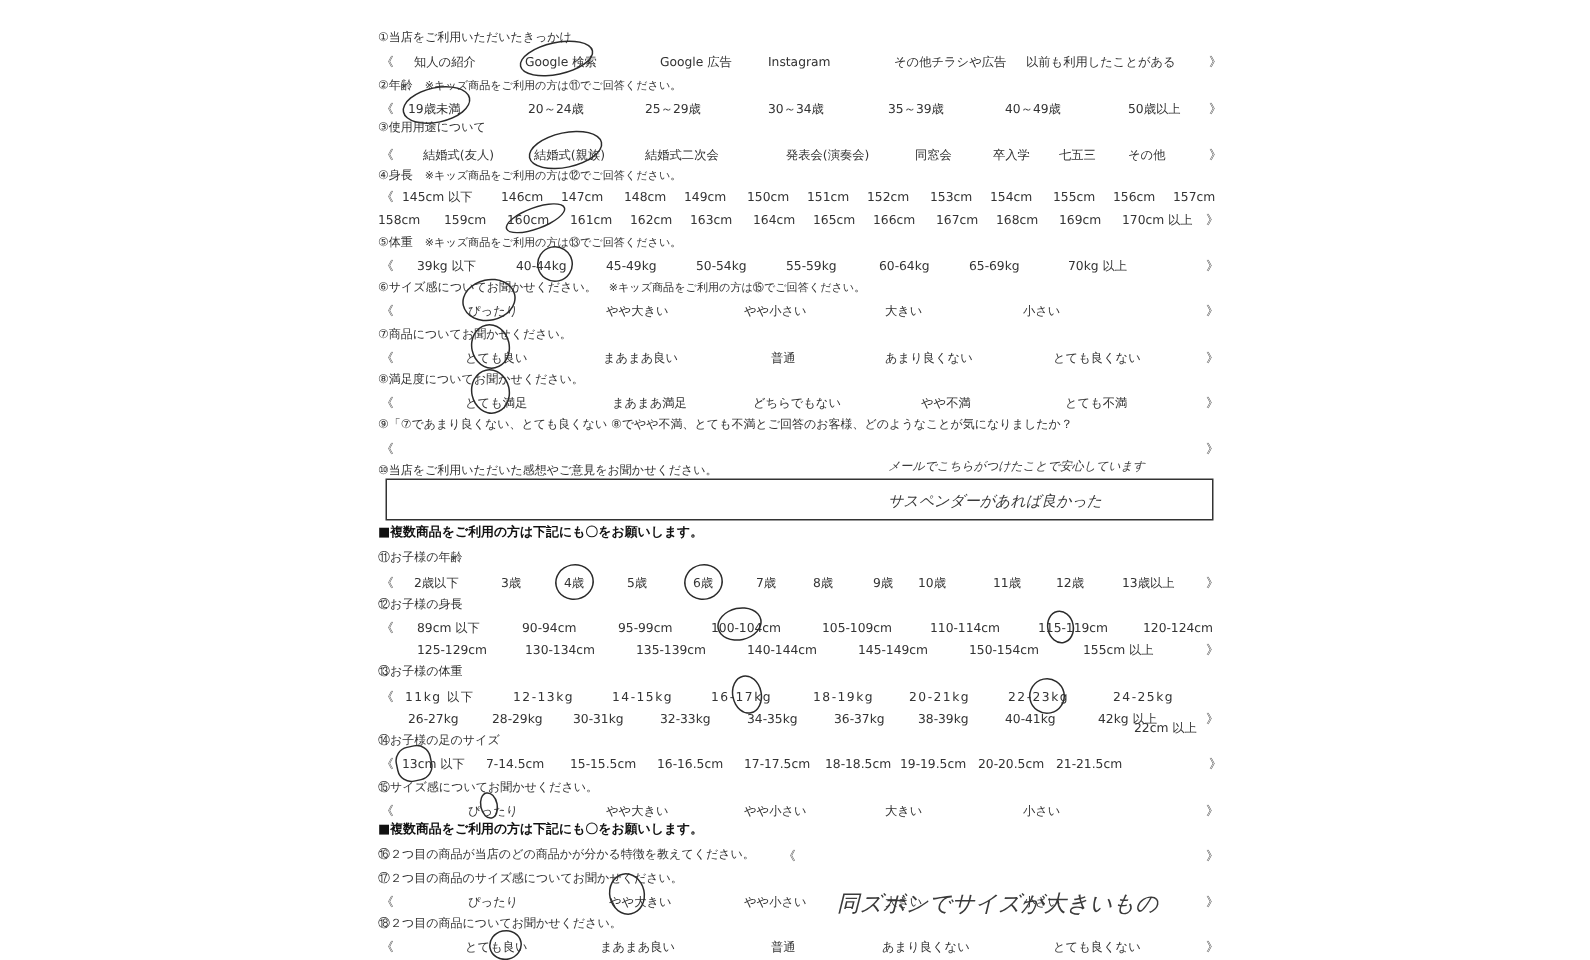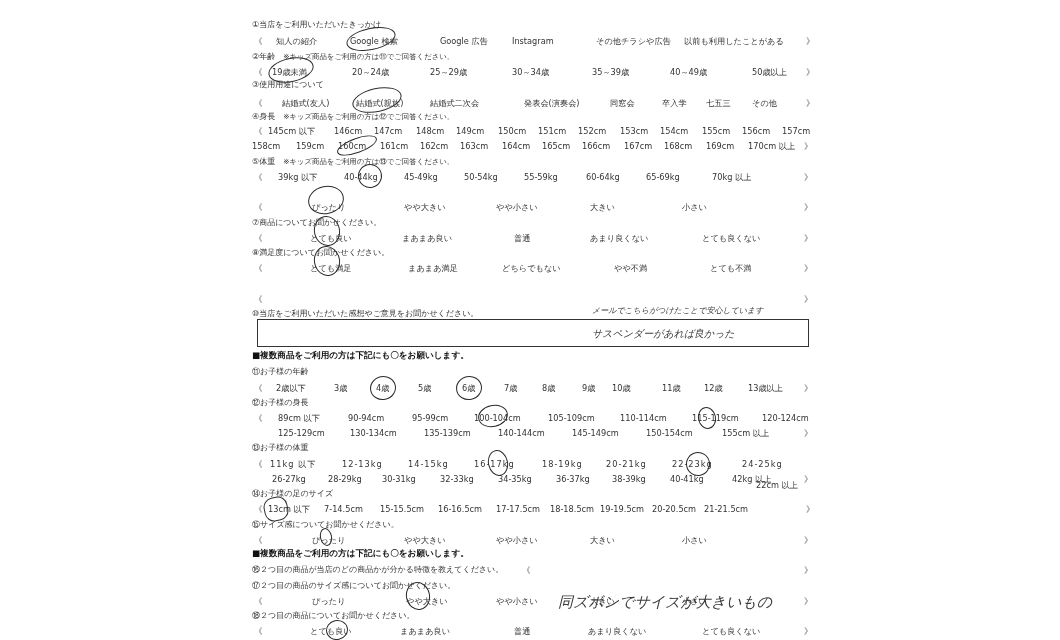--- a/index.html
+++ b/index.html
@@ -97,20 +97,21 @@
   <span class="opt" style="left:92px;top:172px">40-44kg</span>
   <span class="opt" style="left:152px;top:172px">45-49kg</span>
   <span class="opt" style="left:212px;top:172px">50-54kg</span>
   <span class="opt" style="left:272px;top:172px">55-59kg</span>
   <span class="opt" style="left:334px;top:172px">60-64kg</span>
   <span class="opt" style="left:394px;top:172px">65-69kg</span>
   <span class="opt" style="left:460px;top:172px">70kg 以上</span>
   <span class="br" style="left:552px;top:172px">》</span>
   <div class="circle" style="left:106px;top:164px;width:22px;height:22px"></div>
 
+  <div class="line q" style="top:187px"><span>⑥サイズ感についてお聞かせください。</span><span class="note">※キッズ商品をご利用の方は⑮でご回答ください。</span></div>
   <span class="br" style="left:2px;top:202px">《</span>
   <span class="opt" style="left:60px;top:202px">ぴったり</span>
   <span class="opt" style="left:152px;top:202px">やや大きい</span>
   <span class="opt" style="left:244px;top:202px">やや小さい</span>
   <span class="opt" style="left:338px;top:202px">大きい</span>
   <span class="opt" style="left:430px;top:202px">小さい</span>
   <span class="br" style="left:552px;top:202px">》</span>
   <div class="circle" style="left:56px;top:186px;width:34px;height:26px"></div>
 
   <div class="line q" style="top:218px">⑦商品についてお聞かせください。</div>
@@ -126,20 +127,21 @@
   <div class="line q" style="top:248px">⑧満足度についてお聞かせください。</div>
   <span class="br" style="left:2px;top:263px">《</span>
   <span class="opt" style="left:58px;top:263px">とても満足</span>
   <span class="opt" style="left:156px;top:263px">まあまあ満足</span>
   <span class="opt" style="left:250px;top:263px">どちらでもない</span>
   <span class="opt" style="left:362px;top:263px">やや不満</span>
   <span class="opt" style="left:458px;top:263px">とても不満</span>
   <span class="br" style="left:552px;top:263px">》</span>
   <div class="circle" style="left:62px;top:246px;width:24px;height:28px"></div>
 
+  <div class="line q" style="top:278px">⑨「⑦であまり良くない、とても良くない ⑧でやや不満、とても不満とご回答のお客様、どのようなことが気になりましたか？</div>
   <span class="br" style="left:2px;top:294px">《</span>
   <span class="opt" style="left:20px;top:294px;width:520px;height:10px"></span>
   <span class="br" style="left:552px;top:294px">》</span>
 
   <div class="line q" style="top:309px">⑩当店をご利用いただいた感想やご意見をお聞かせください。</div>
   <span class="hand" style="left:340px;top:305px;font-size:8px">メールでこちらがつけたことで安心しています</span>
   <div class="answerbox"></div>
   <span class="hand" style="left:340px;top:327px;font-size:10px">サスペンダーがあれば良かった</span>
 
   <div class="line hdr" style="top:350px;font-size:8.6px">■複数商品をご利用の方は下記にも〇をお願いします。</div>

